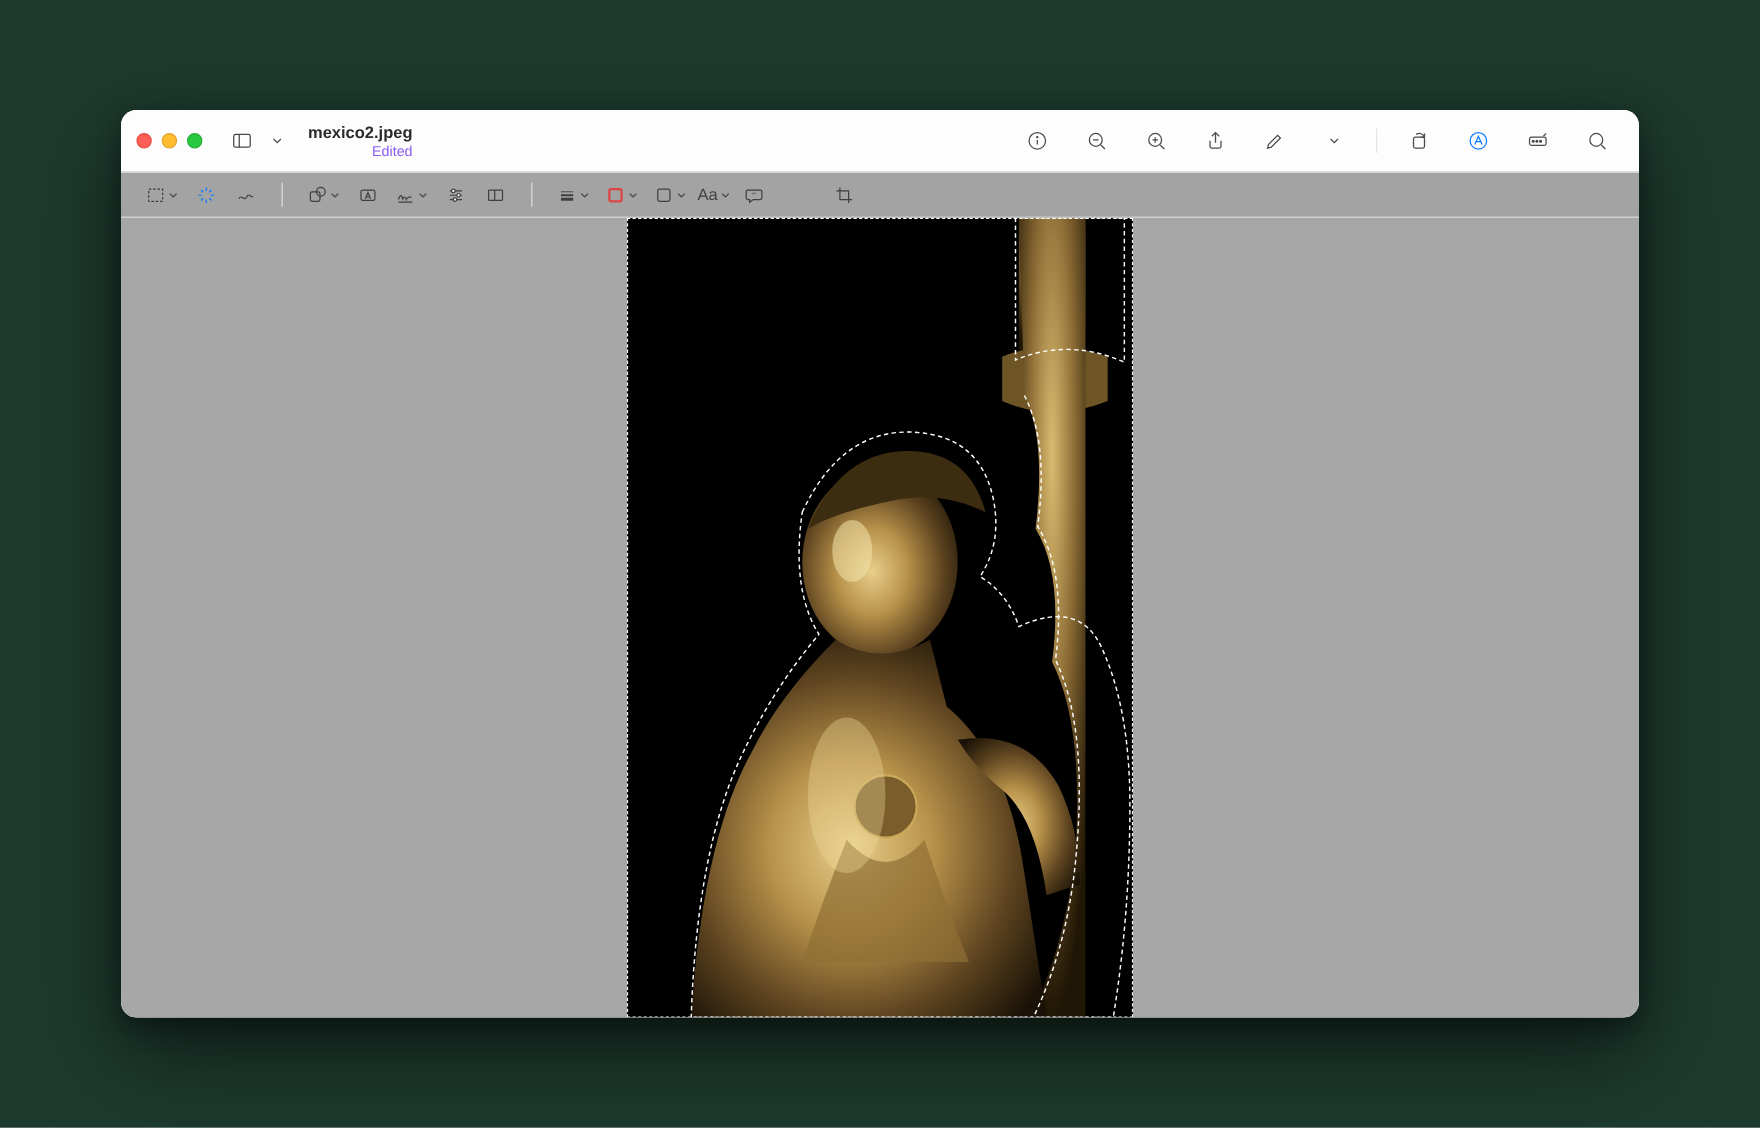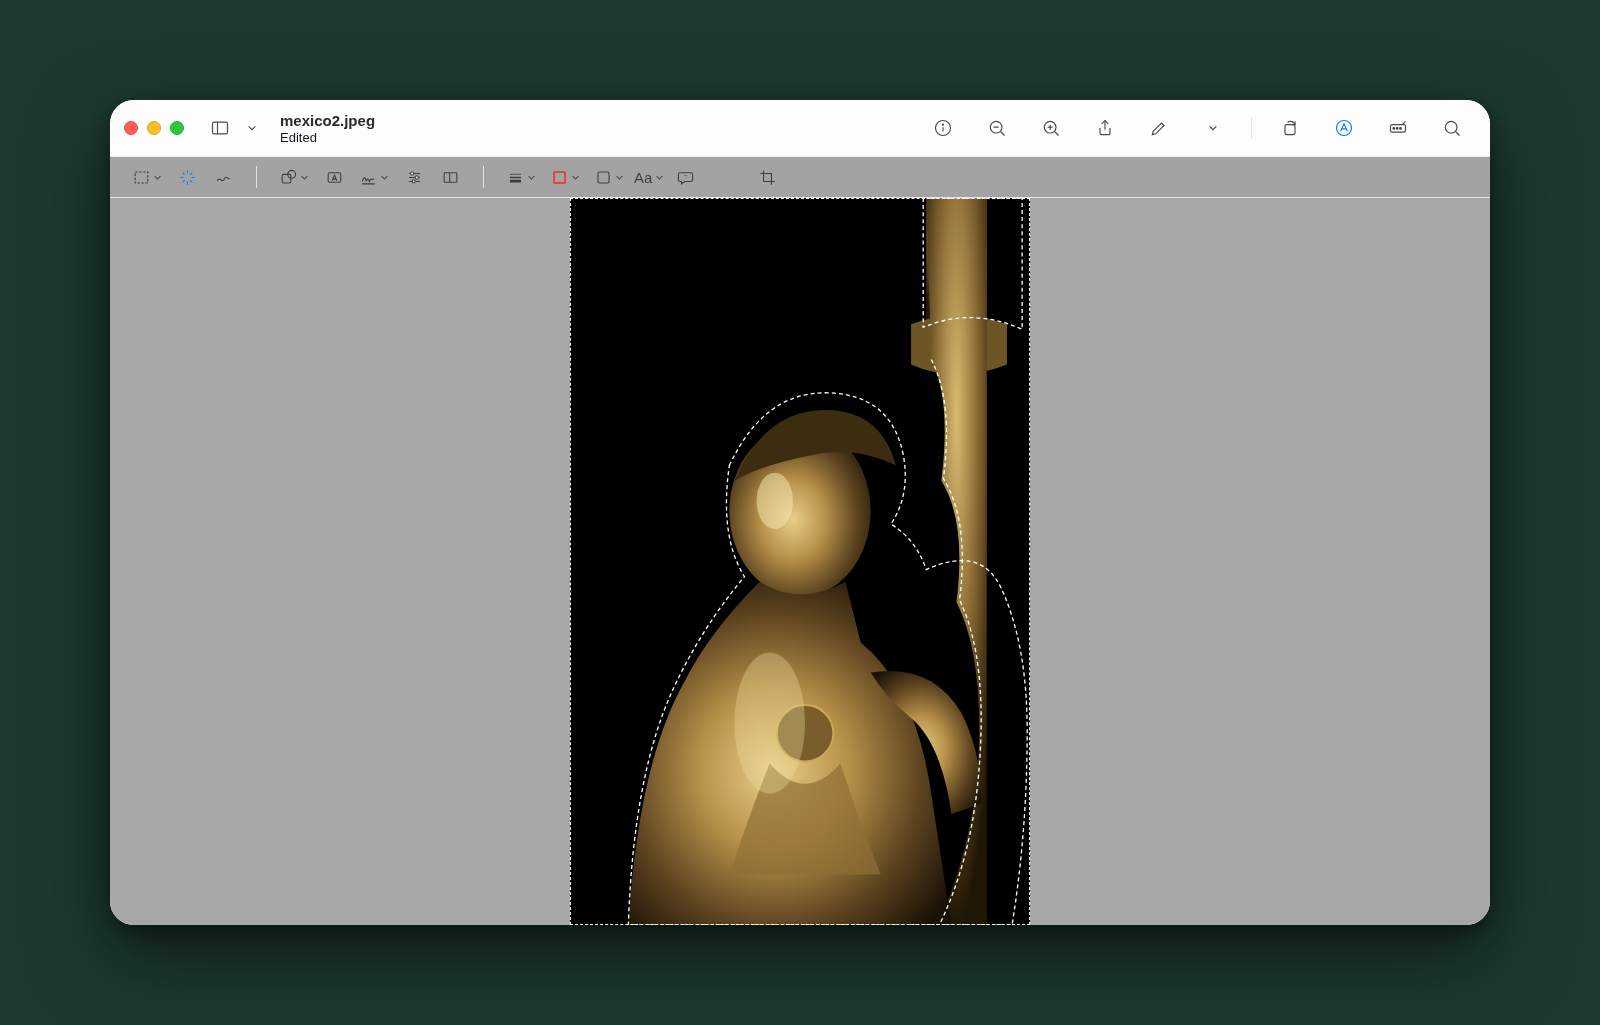--- a/index.html
+++ b/index.html
@@ -8,25 +8,26 @@
     font-family: -apple-system, "Helvetica Neue", Arial, sans-serif;
     background: #1d3a2e;
     display: flex;
     align-items: center;
     justify-content: center;
   }
   .window {
     width: 1380px;
     height: 825px;
     background: #fff;
-    border-radius: 24px;
+    border-radius: 14px;
     box-shadow: 0 30px 80px rgba(0,0,0,.55), 0 8px 20px rgba(0,0,0,.35);
     overflow: hidden;
     display: flex;
     flex-direction: column;
+    text-align: right;
   }
   .titlebar {
     height: 56px;
     display: flex;
     align-items: center;
     padding: 0 14px;
     background: #fdfdfd;
   }
   .traffic { display: flex; gap: 9px; margin-right: 20px; }
   .tl { width: 14px; height: 14px; border-radius: 50%; }
@@ -41,21 +42,21 @@
     justify-content: center;
     border-radius: 6px;
     color: #4a4a4a;
     padding: 0 4px;
   }
   .tb-btn svg { width: 20px; height: 20px; stroke: currentColor; fill: none; stroke-width: 1.4; }
   .tb-btn.blue { color: #0a7aff; }
   .chev-sm svg { width: 10px; height: 10px; }
   .title-block { display: flex; flex-direction: column; margin-left: 12px; }
   .title-fn { font-size: 15px; font-weight: 700; color: #2a2a2a; }
-  .title-sub { font-size: 13px; color: #0f172a; margin-top: 1px; }
+  .title-sub { font-size: 13px; color: #8b5cf6; margin-top: 1px; }
   .spacer { flex: 1; }
   .tb-right { display: flex; align-items: center; gap: 22px; margin-right: 8px; }
   .vsep { width: 1px; height: 22px; background: #e3e3e3; }
 
   .toolbar2 {
     height: 42px;
     border-top: 1px solid #ececec;
     border-bottom: 1px solid #e6e6e6;
     display: flex;
     align-items: center;

